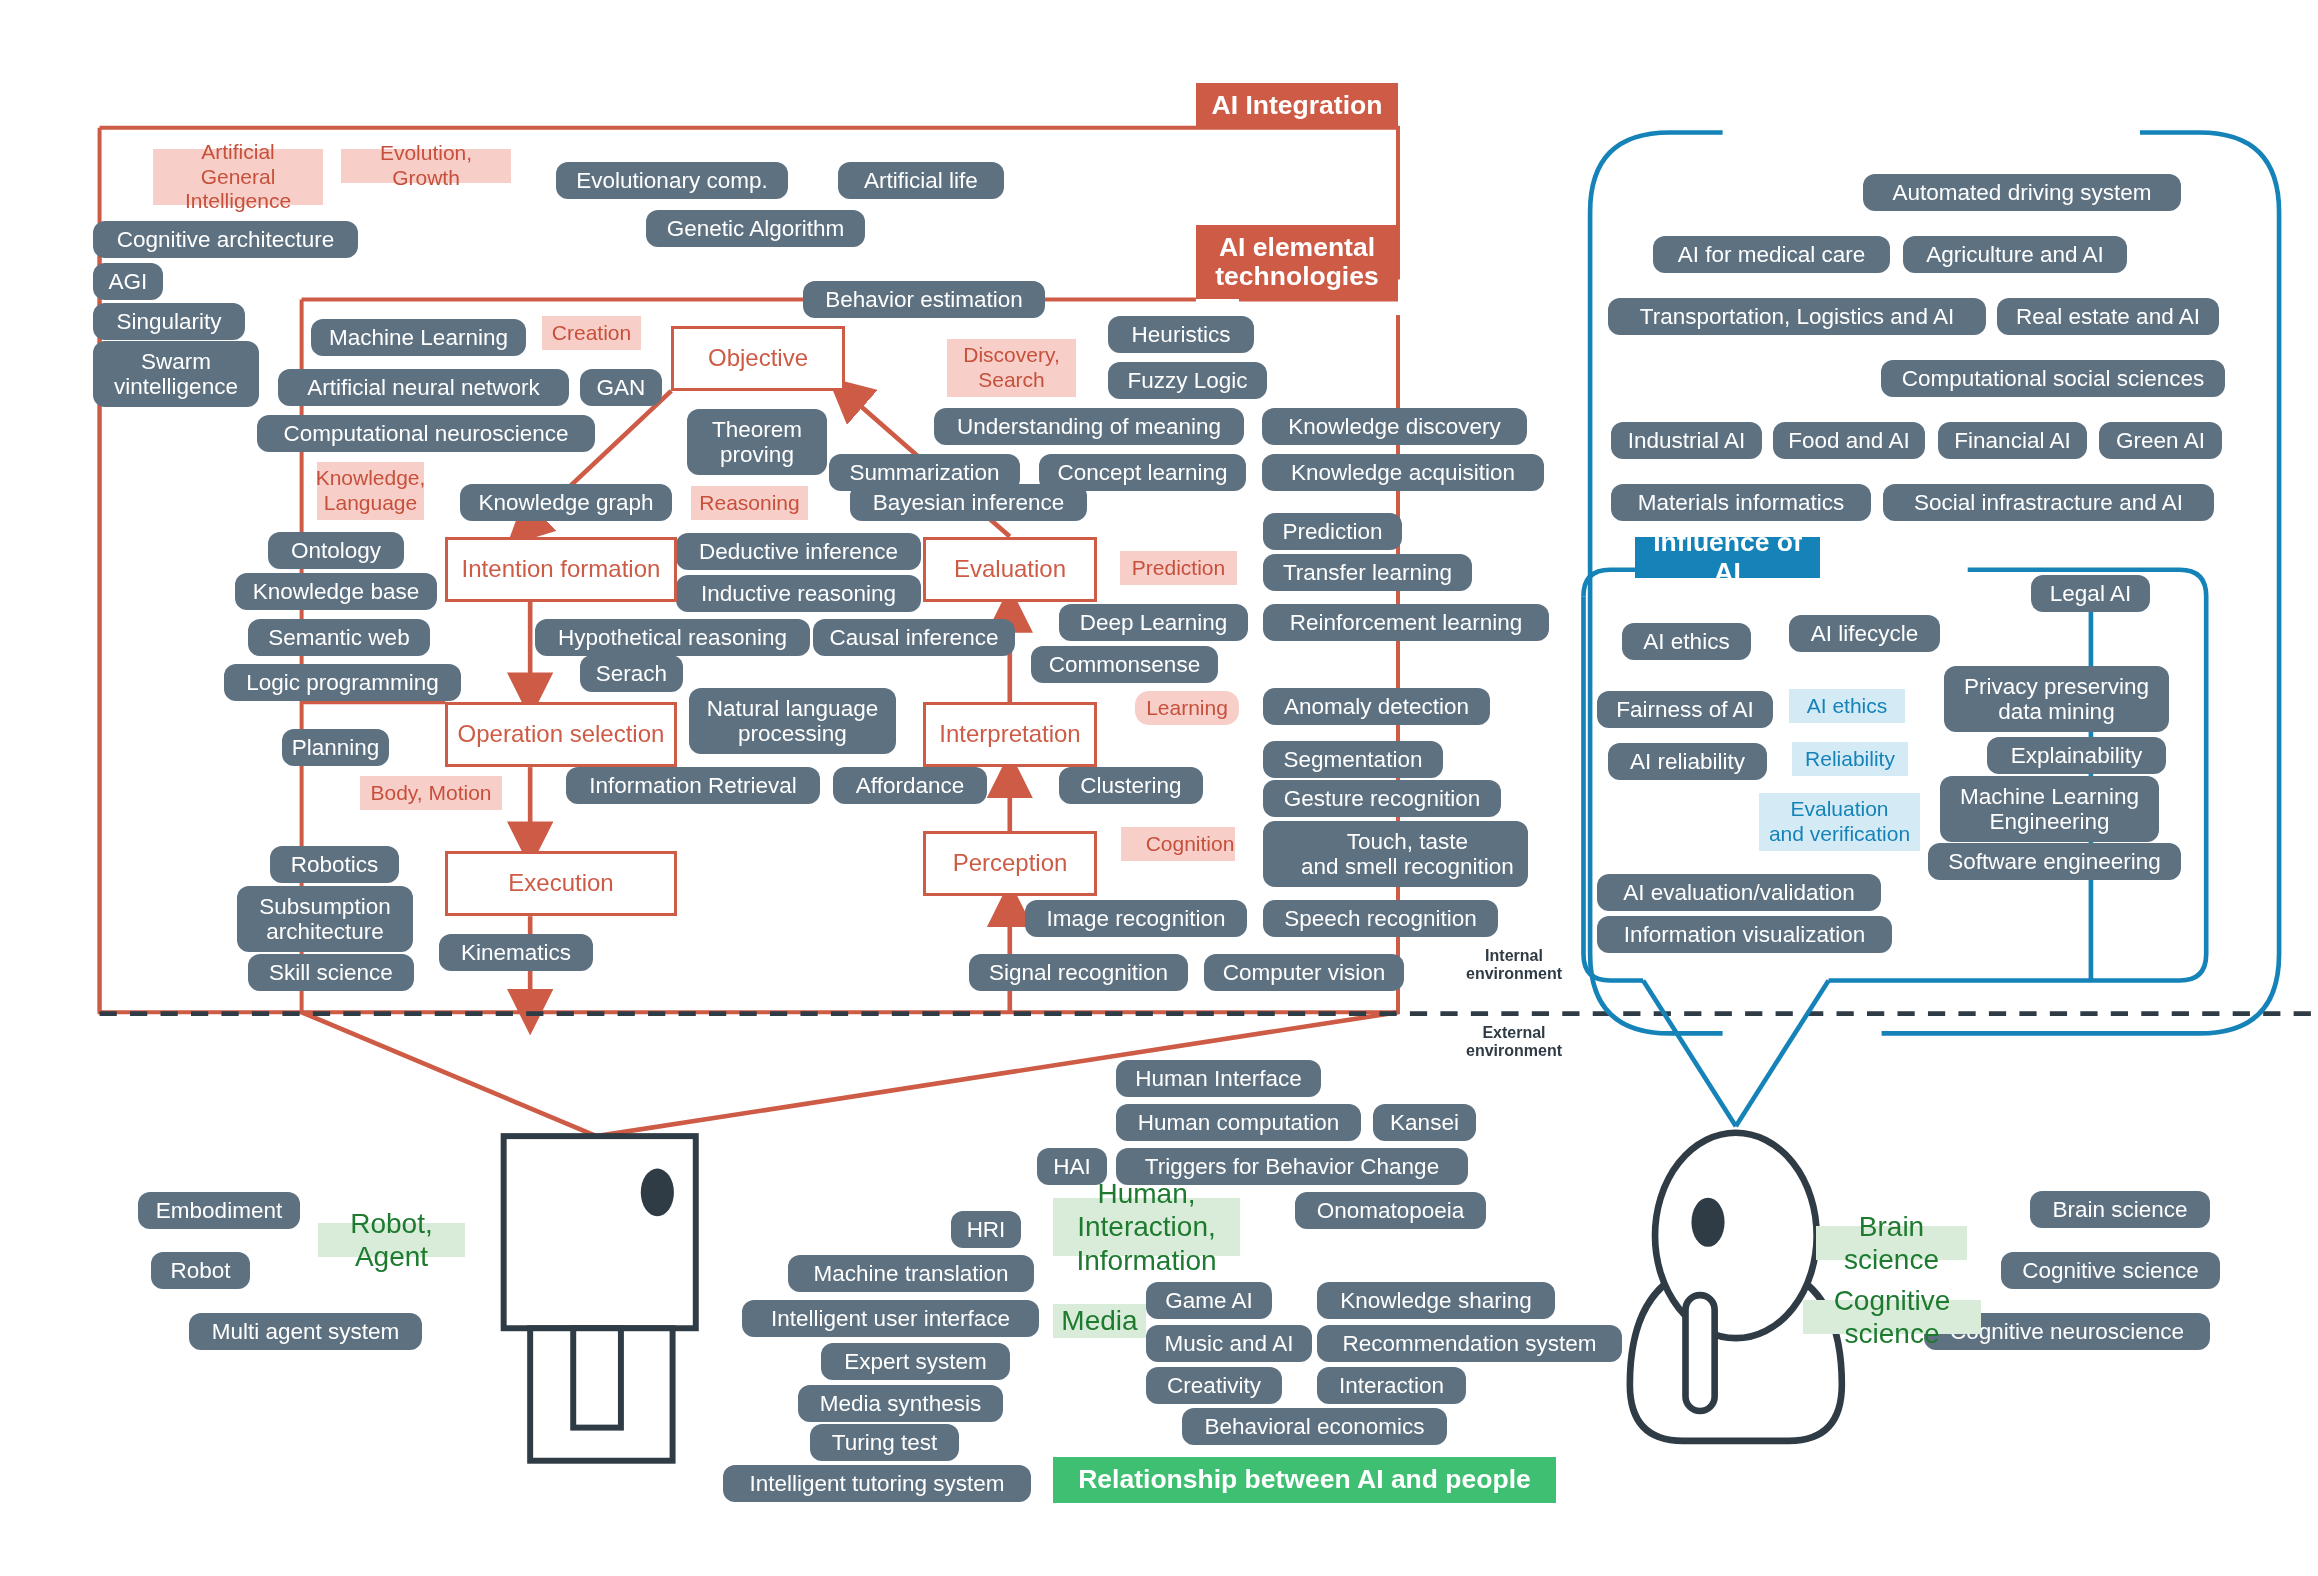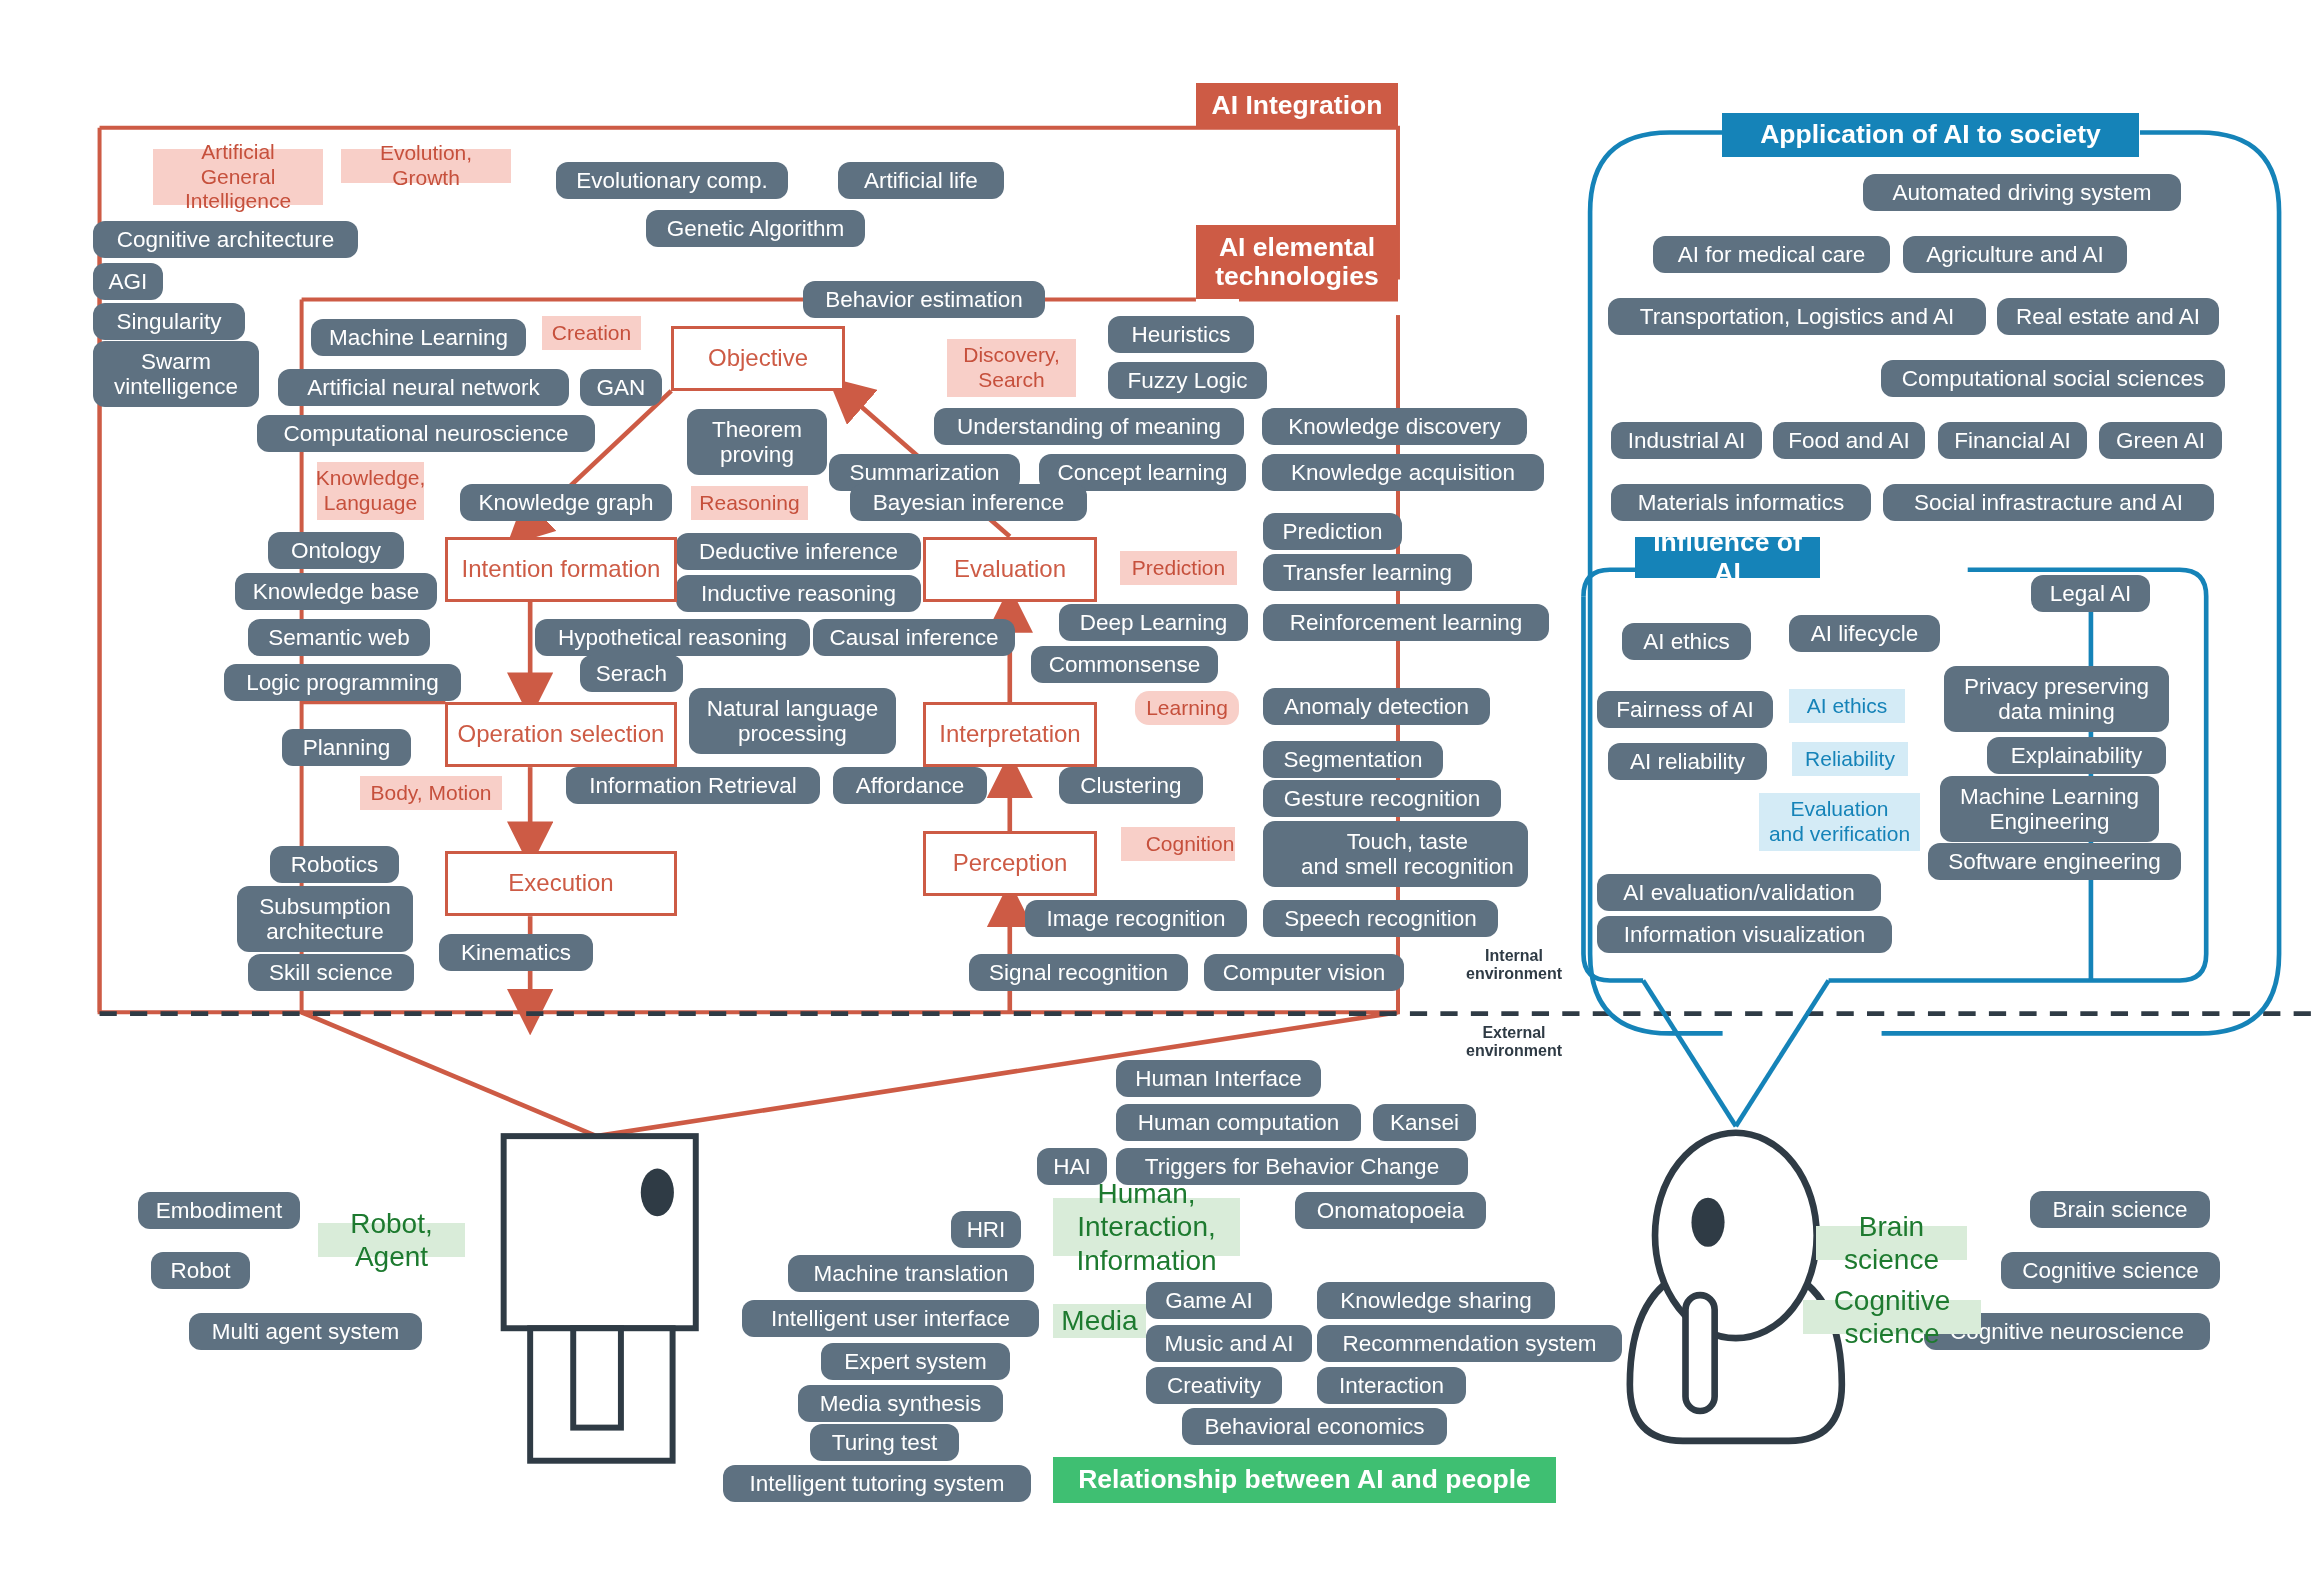--- a/index.html
+++ b/index.html
@@ -171,21 +171,20 @@
       <ellipse cx="2578" cy="1845" rx="25" ry="37" fill="#2f3b45"></ellipse>
       <rect x="2544" y="1955" width="44" height="175" rx="22" fill="#fff" stroke="#2f3b45" stroke-width="10"></rect>
     </g>
   </svg>
 
   <div class="banner red" style="left:1196px;top:83px;width:202px;height:45px;">AI Integration</div>
 
   <div class="banner red" style="left:1196px;top:225px;width:202px;height:74px;">AI elemental
 technologies</div>
 
-  <div class="banner blue" style="left:1722px;top:113px;width:417px;height:44px;">Application of AI to society</div>
 
   <div class="banner blue" style="left:1635px;top:537px;width:185px;height:41px;">Influence of AI</div>
 
   <div class="banner green" style="left:1053px;top:1457px;width:503px;height:46px;">Relationship between AI and people</div>
 
   <div class="plain" style="left:1428px;top:947px;width:172px;">Internal
 environment</div>
   <div class="plain" style="left:1428px;top:1024px;width:172px;">External
 environment</div>
 
@@ -237,21 +236,21 @@
       <div class="chip" style="left: 1263px; top: 604px; width: 286px; height: 37px;">Reinforcement learning</div>
       <div class="chip" style="left: 248px; top: 619px; width: 182px; height: 37px;">Semantic web</div>
       <div class="chip" style="left: 535px; top: 619px; width: 275px; height: 37px;">Hypothetical reasoning</div>
       <div class="chip" style="left: 813px; top: 619px; width: 202px; height: 37px;">Causal inference</div>
       <div class="chip" style="left: 1031px; top: 646px; width: 187px; height: 37px;">Commonsense</div>
       <div class="chip" style="left: 580px; top: 655px; width: 103px; height: 37px;">Serach</div>
       <div class="chip" style="left: 224px; top: 664px; width: 237px; height: 37px;">Logic programming</div>
       <div class="chip" style="left: 1263px; top: 688px; width: 227px; height: 37px;">Anomaly detection</div>
       <div class="chip" style="left: 689px; top: 688px; width: 207px; height: 66px;">Natural language
 processing</div>
-      <div class="chip" style="left: 282px; top: 729px; width: 129px; height: 37px; border-radius: 11px;">Planning</div>
+      <div class="chip" style="left: 282px; top: 729px; width: 107px; height: 37px;">Planning</div>
       <div class="chip" style="left: 1263px; top: 741px; width: 180px; height: 37px;">Segmentation</div>
       <div class="chip" style="left: 566px; top: 767px; width: 254px; height: 37px;">Information Retrieval</div>
       <div class="chip" style="left: 833px; top: 767px; width: 154px; height: 37px;">Affordance</div>
       <div class="chip" style="left: 1059px; top: 767px; width: 144px; height: 37px;">Clustering</div>
       <div class="chip" style="left: 1263px; top: 780px; width: 238px; height: 37px;">Gesture recognition</div>
       <div class="chip" style="left: 1263px; top: 821px; width: 265px; height: 66px; padding-left: 37px;">Touch, taste
 and smell recognition</div>
       <div class="chip" style="left: 270px; top: 846px; width: 129px; height: 37px;">Robotics</div>
       <div class="chip" style="left: 237px; top: 886px; width: 176px; height: 66px;">Subsumption
 architecture</div>

